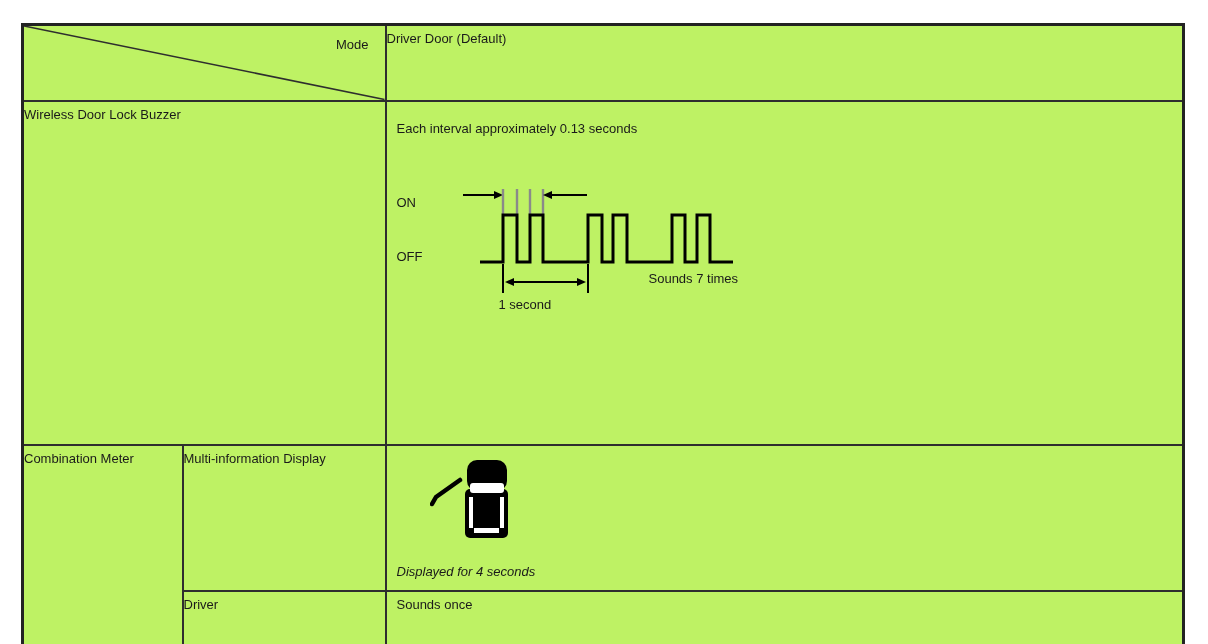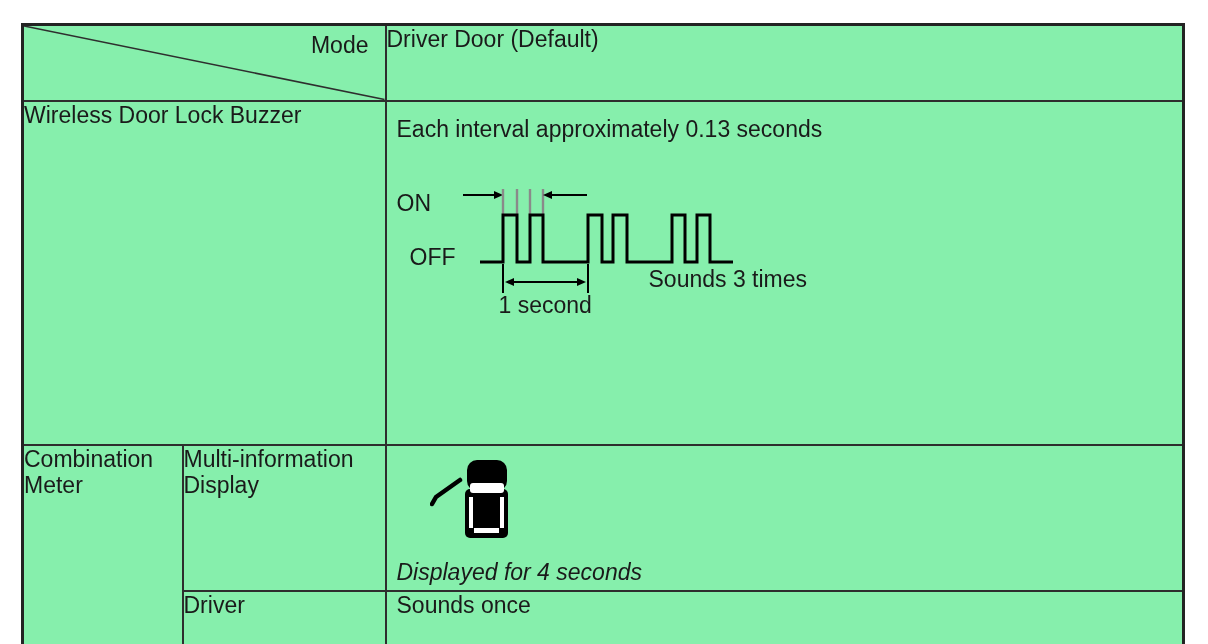--- a/index.html
+++ b/index.html
@@ -11,44 +11,44 @@
   }
   table.spec{
     position:absolute;left:21px;top:23px;
     border-collapse:collapse;table-layout:fixed;
     width:1161px;
     border:3px solid #232323;
   }
   table.spec td{
     border:2px solid #2e2e2e;
     vertical-align:top;
-    font-size:23px;
+    font-size:13px;
     line-height:26px;
     padding:0;
-    background:#86efac;
+    background:#bef264;
   }
   .pad-b{padding:12px 10px 0 8px;}
   .pad-c{padding:10px 10px 0 8px;}
   .pad-d{padding:6px 10px 0 8px;}
   .pad-c2{padding:4px 10px 0 10px;margin-top:33px;}
   .two-line{line-height:29px;}
 
   
   tr.r1{height:76px;} tr.r2{height:344px;} tr.r3{height:146px;} tr.r4{height:64px;}
 
   
   td.diag{position:relative;}
   td.diag svg{position:absolute;inset:0;width:100%;height:100%;}
   .mode-label{position:absolute;top:6px;right:16px;}
 
   
   td.wavecell{position:relative;}
   .wv-desc{position:absolute;left:10px;top:14px;white-space:nowrap;}
   .wv-on{position:absolute;left:10px;top:88px;}
-  .wv-off{position:absolute;left:23px;top:142px;text-align:right;}
+  .wv-off{position:absolute;left:10px;top:142px;text-align:right;}
   .wv-svg{position:absolute;left:60px;top:80px;width:400px;height:150px;}
   .wv-1s{position:absolute;left:112px;top:190px;white-space:nowrap;}
   .wv-s3{position:absolute;left:262px;top:164px;white-space:nowrap;}
 
   
   td.carcell{position:relative;}
   .car-svg{position:absolute;left:43px;top:10px;width:82px;height:84px;}
   .car-caption{position:absolute;left:10px;top:113px;white-space:nowrap;font-style:italic;}
 </style>
 </head>
@@ -99,21 +99,21 @@
         <polyline fill="none" stroke="#000" stroke-width="3" points="33,80 56,80 56,33 70,33 70,80 83,80 83,33 96,33 96,80 141,80 141,33 155,33 155,80 166,80 166,33 180,33 180,80 225,80 225,33 238,33 238,80 250,80 250,33 263,33 263,80 286,80"></polyline>
 
         <line x1="56" y1="82" x2="56" y2="111" stroke="#000" stroke-width="2"></line>
         <line x1="141" y1="82" x2="141" y2="111" stroke="#000" stroke-width="2"></line>
         <line x1="64" y1="100" x2="133" y2="100" stroke="#000" stroke-width="2"></line>
         <polygon points="58,100 67,96 67,104" fill="#000"></polygon>
         <polygon points="139,100 130,96 130,104" fill="#000"></polygon>
       </svg>
 
       <div class="wv-1s">1 second</div>
-      <div class="wv-s3">Sounds 3 times</div>
+      <div class="wv-s3">Sounds 7 times</div>
     </td>
   </tr>
 
   <tr class="r3">
     <td rowspan="2" class="pad-c two-line">
       <span>Combination Meter</span>
     </td>
     <td class="pad-c two-line">
       <span>Multi-information Display</span>
     </td>

